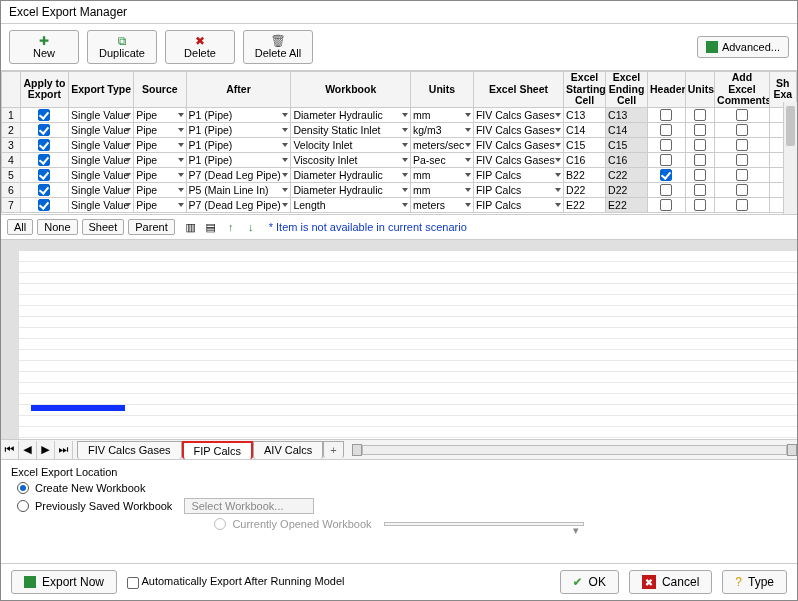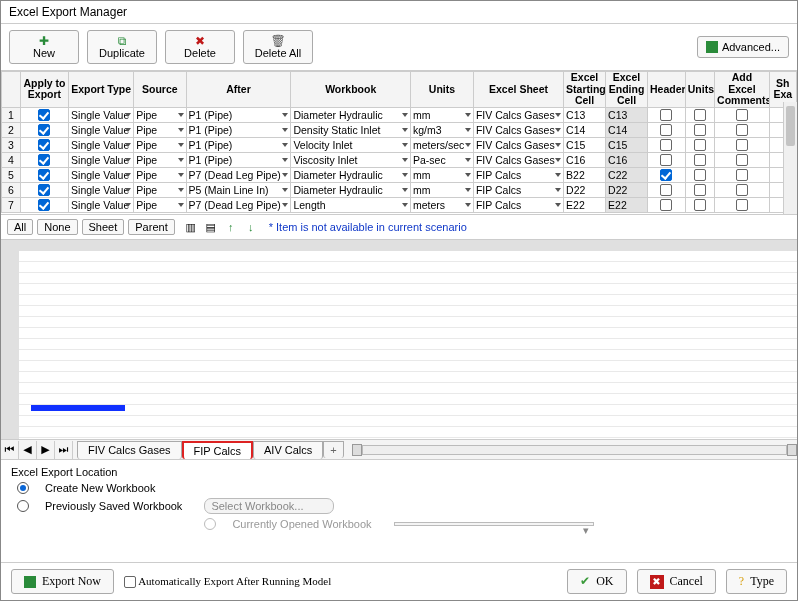--- a/index.html
+++ b/index.html
@@ -155,31 +155,30 @@
     border-radius: 0 0 3px 3px;
   }
   .sheet-tab.active { background:#fff; border:2px solid #d22; border-bottom:none;}
   .sheet-tab.plus { background:#f4f4f4; color:#666; padding:2px 6px;}
   .hscroll { flex:1; height:14px; margin-left:8px; position:relative;}
   .hscroll .track { position:absolute; inset:2px 10px; background:#eee; border:1px solid #bbb;}
   .hscroll .arrow { position:absolute; width:10px; top:1px; bottom:1px; background:#ddd; border:1px solid #999;}
   .hscroll .al{left:0;} .hscroll .ar{right:0;}
   .loc-section { padding:6px 10px; }
   .loc-title { font-size:11px; margin-bottom:2px;}
-  .optrow { display:flex; align-items:center; gap:16px; padding:2px 6px;}
+  .optrow { display:flex; align-items:center; gap:6px; padding:2px 6px;}
   .radio { width:12px;height:12px;border:1px solid #555;border-radius:50%;display:inline-block;position:relative;}
   .radio.on::after{content:"";position:absolute;inset:2px;border-radius:50%;background:#0a66d6;}
   .select-like { border:1px solid #bbb; background:#f4f4f4; color:#888;
     padding:1px 6px; min-width:130px; font-size:11px;}
   .bottombar {
     position:absolute; bottom:0; left:0; right:0;
     border-top:1px solid #ccc;
     padding:6px 10px; display:flex; align-items:center; gap:10px;
     background:#fff;
-    font-family:Liberation Serif, serif;
   }
   .btn {
     border:1px solid #aaa; background:#f8f8f8; border-radius:3px;
     padding:4px 12px; cursor:pointer; display:flex; gap:6px; align-items:center;
     font-size:12px;
   }
   .disabled { color:#999;justify-content:center; }
   .xls-ic { width:12px;height:12px; background:#2a8b3a; display:inline-block;}
   .vscroll {
     position:absolute; top:31px; right:0; bottom:0; width:14px;
@@ -410,21 +409,21 @@
 
 <div class="loc-section">
   <div class="loc-title">Excel Export Location</div>
   <div class="optrow">
     <span class="radio on"></span>
     <span>Create New Workbook</span>
   </div>
   <div class="optrow">
     <span class="radio"></span>
     <span>Previously Saved Workbook</span>
-    <span class="select-like" style="margin-left:6px;border-radius:7px;">Select Workbook...</span>
+    <span class="select-like" style="margin-left:6px;">Select Workbook...</span>
   </div>
   <div class="optrow disabled">
     <span class="radio" style="border-color:#bbb;"></span>
     <span>Currently Opened Workbook</span>
     <span class="select-like" style="margin-left:6px;min-width:200px;position:relative;">
       <span style="position:absolute;right:4px;">▾</span>
     </span>
   </div>
 </div>
 

